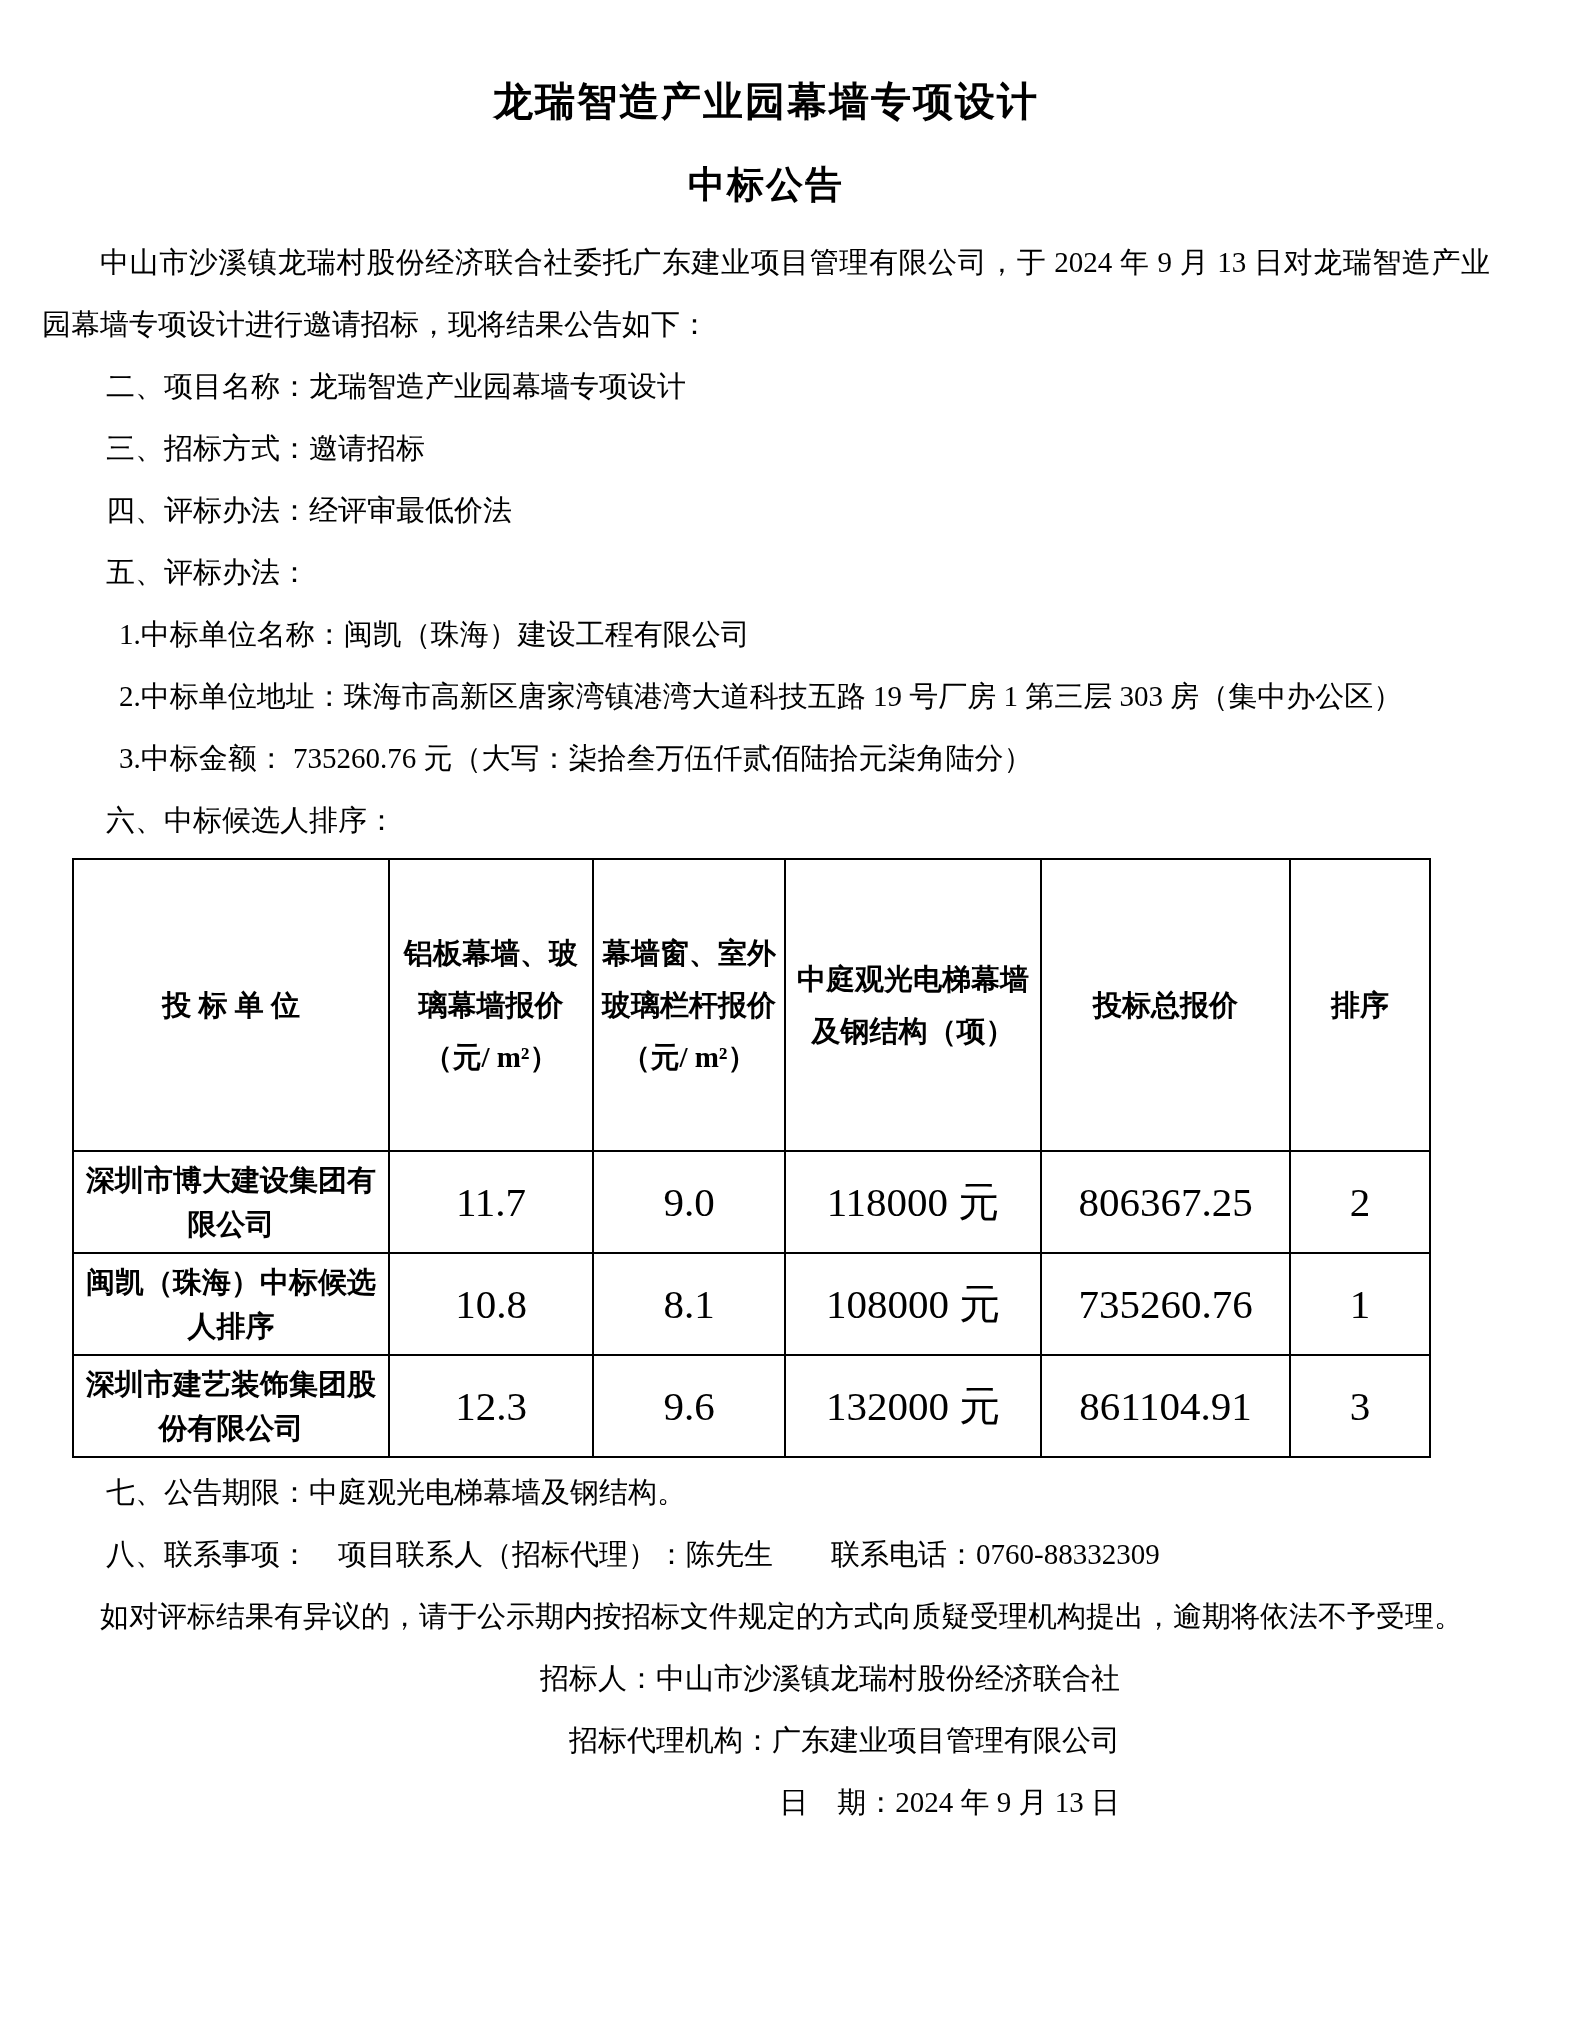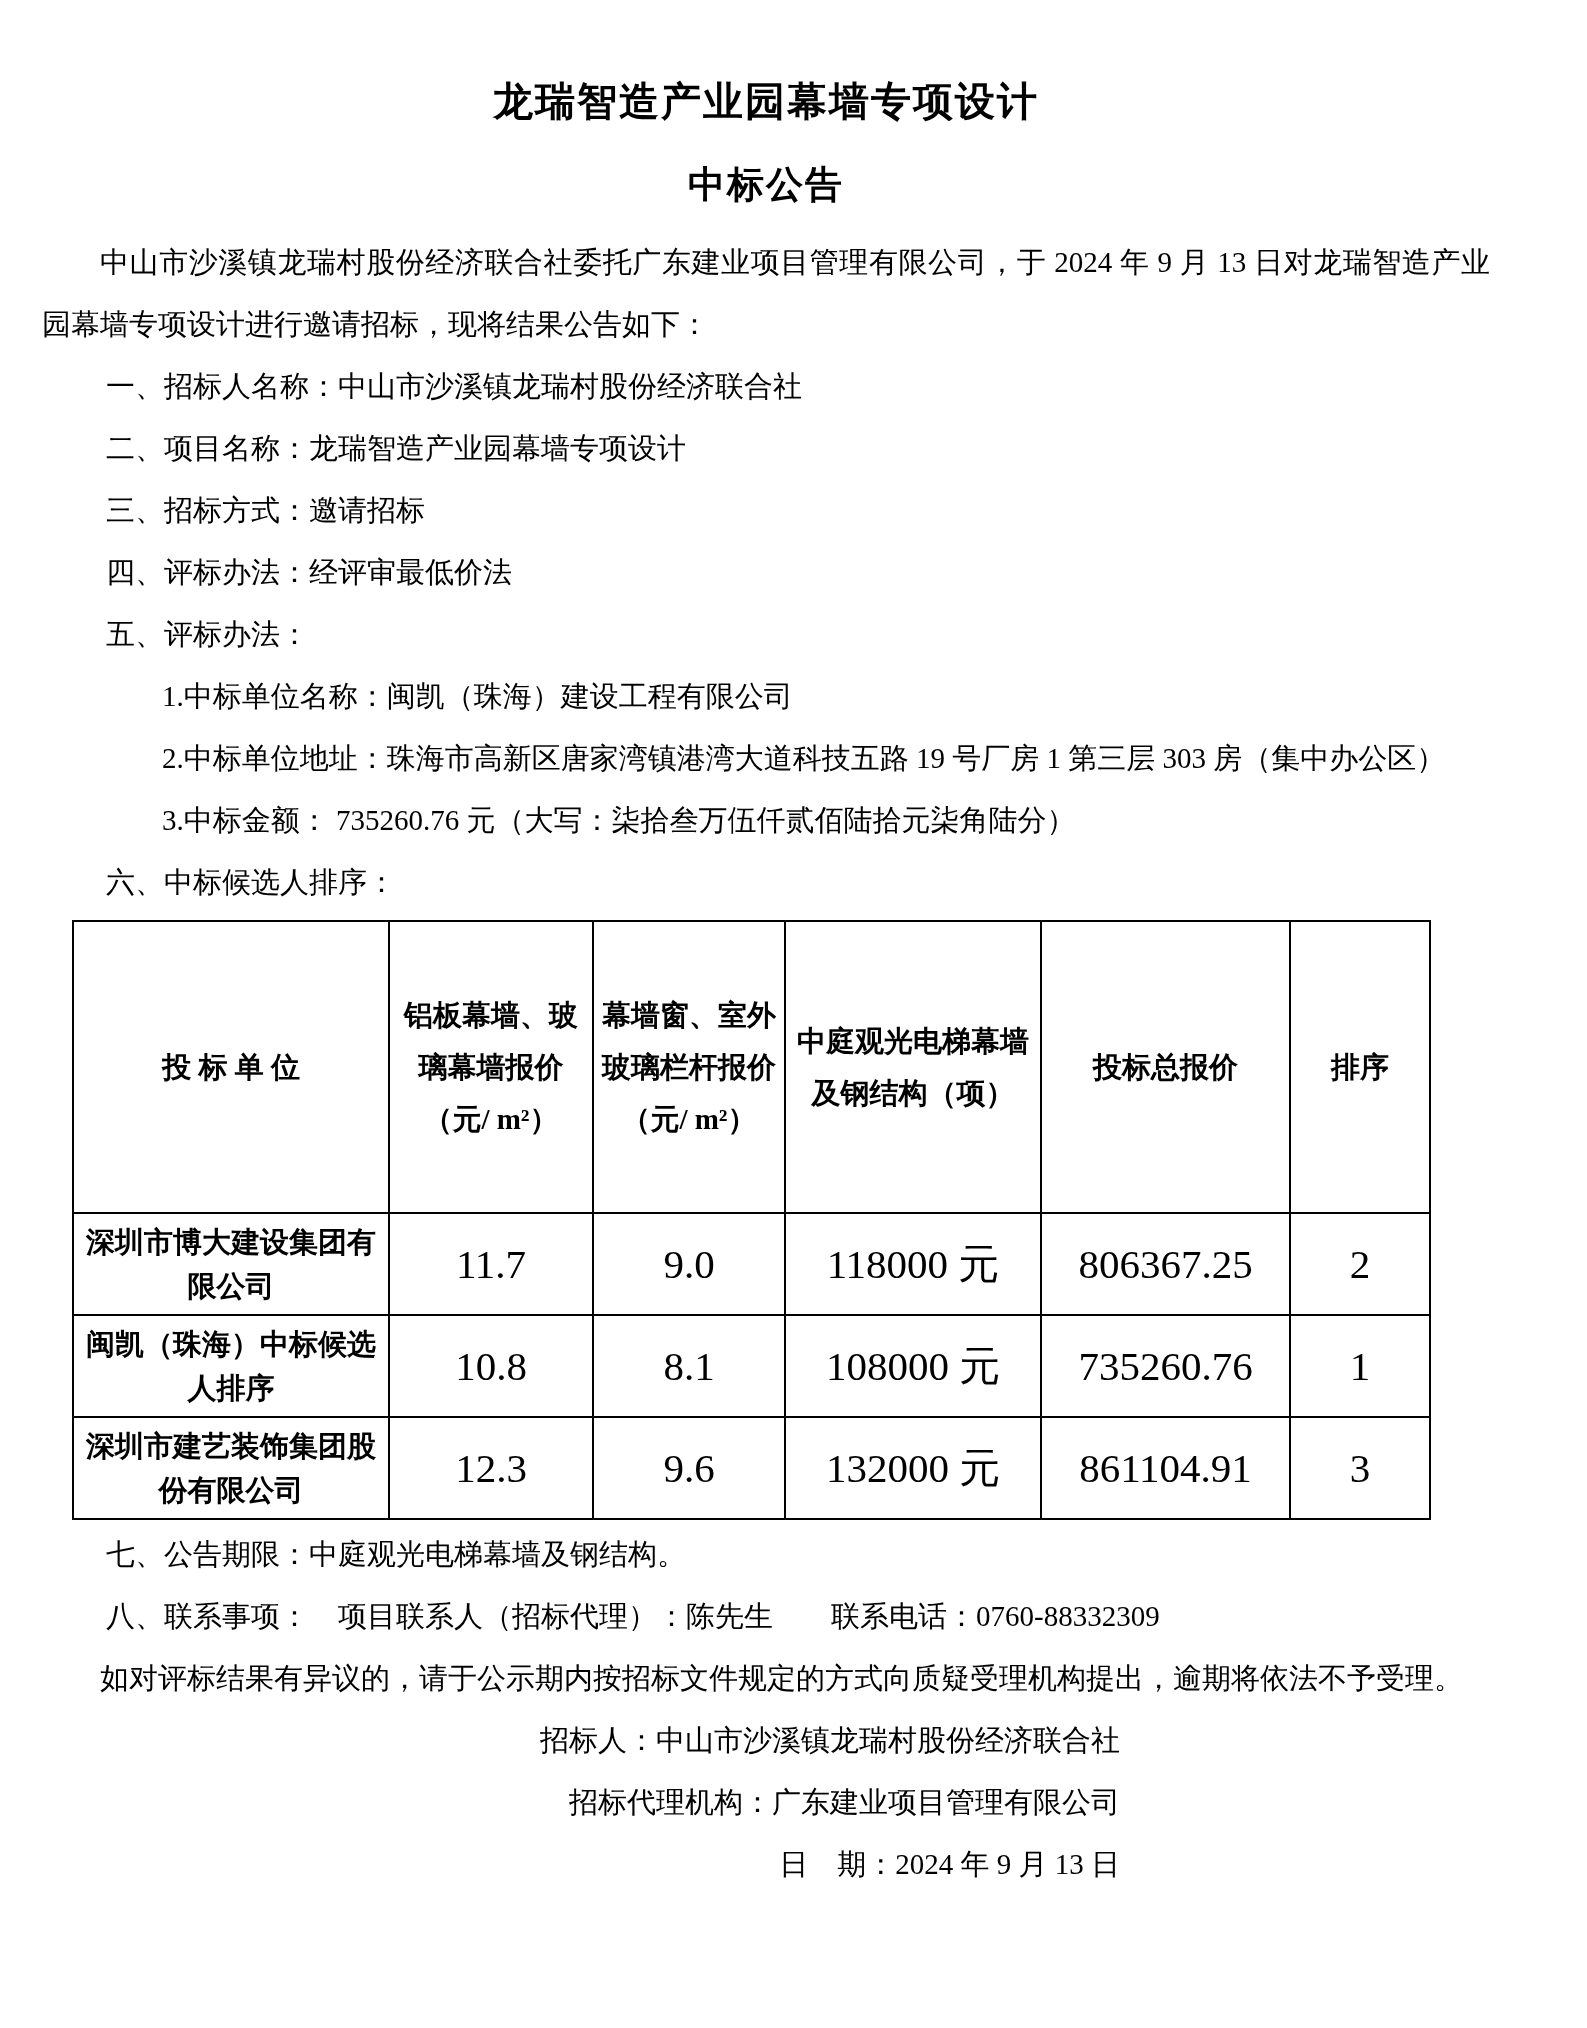--- a/index.html
+++ b/index.html
@@ -15,21 +15,21 @@
     text-align:center;margin:20px 0 0 0;letter-spacing:2px;
   }
   .title2{
     font-size:37px;line-height:46px;font-weight:bold;
     text-align:center;margin:36px 0 0 0;letter-spacing:2px;
   }
   .bodytext{font-size:29px;line-height:62px;}
   .intro{margin:23px 0 0 0;text-indent:58px;text-align:justify;}
   .list{margin:0;}
   .list-item{margin-left:64px;}
-  .sub-item{margin-left:120px;}
+  .sub-item{margin-left:77px;}
   .rank-heading{margin-left:64px;}
   table.rank{
     border-collapse:collapse;table-layout:fixed;
     width:1357px;margin:7px 0 0 30px;
   }
   table.rank th,table.rank td{
     border:2px solid #000;
     text-align:center;vertical-align:middle;
     padding:0 8px;box-sizing:border-box;
     overflow:hidden;
@@ -49,21 +49,20 @@
 <body>
 
 <div class="doc">
 
   <h1 class="title1">龙瑞智造产业园幕墙专项设计</h1>
   <h2 class="title2">中标公告</h2>
 
   <p class="bodytext intro">中山市沙溪镇龙瑞村股份经济联合社委托广东建业项目管理有限公司，于 2024 年 9 月 13 日对龙瑞智造产业园幕墙专项设计进行邀请招标，现将结果公告如下：</p>
 
   <div class="bodytext list">
-    <div class="list-item">一、招标人名称：中山市沙溪镇龙瑞村股份经济联合社</div>
     <div class="list-item">二、项目名称：龙瑞智造产业园幕墙专项设计</div>
     <div class="list-item">三、招标方式：邀请招标</div>
     <div class="list-item">四、评标办法：经评审最低价法</div>
     <div class="list-item">五、评标办法：</div>
     <div class="sub-item">1.中标单位名称：闽凯（珠海）建设工程有限公司</div>
     <div class="sub-item">2.中标单位地址：珠海市高新区唐家湾镇港湾大道科技五路 19 号厂房 1 第三层 303 房（集中办公区）</div>
     <div class="sub-item">3.中标金额： 735260.76 元（大写：柒拾叁万伍仟贰佰陆拾元柒角陆分）</div>
     <div class="rank-heading">六、中标候选人排序：</div>
   </div>
 

